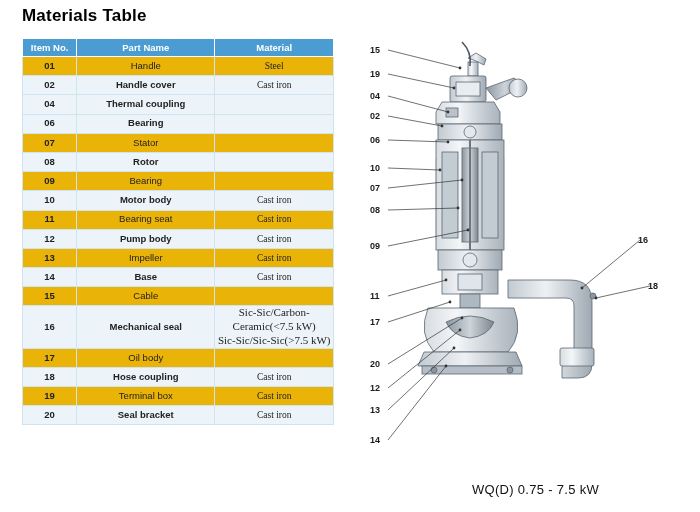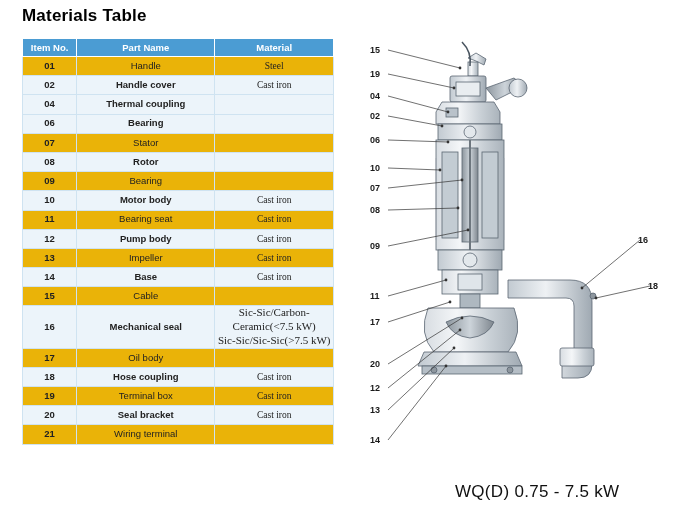--- a/index.html
+++ b/index.html
@@ -87,23 +87,23 @@
   .lead {
     stroke: #333;
     stroke-width: 0.7;
     fill: none;
   }
   .dot {
     fill: #333;
   }
   #diagram-caption {
     position: absolute;
-    left: 455px;
+    left: 472px;
     top: 482px;
-    font-size: 17px;
+    font-size: 13px;
     color: #111;
     letter-spacing: 0.3px;
   }
 </style>
 </head>
 <body>
 
 <div id="page-title">Materials Table</div>
 
 <table id="materials-table">
@@ -197,25 +197,20 @@
       </tr>
       <tr class="odd">
         <td class="col-item bold">19</td>
         <td class="col-part">Terminal box</td>
         <td class="col-mat">Cast iron</td>
       </tr>
       <tr class="even">
         <td class="col-item bold">20</td>
         <td class="col-part bold">Seal bracket</td>
         <td class="col-mat">Cast iron</td>
-      </tr>
-      <tr class="odd">
-        <td class="col-item bold">21</td>
-        <td class="col-part">Wiring terminal</td>
-        <td class="col-mat"></td>
       </tr>
     </tbody>
 </table>
 
 <div id="diagram">
   <svg width="340" height="470" viewBox="0 0 340 470" xmlns="http://www.w3.org/2000/svg">
     <defs>
       <linearGradient id="metal" x1="0" y1="0" x2="1" y2="0">
         <stop offset="0%" stop-color="#d8dde2"></stop>
         <stop offset="35%" stop-color="#f4f6f8"></stop>

